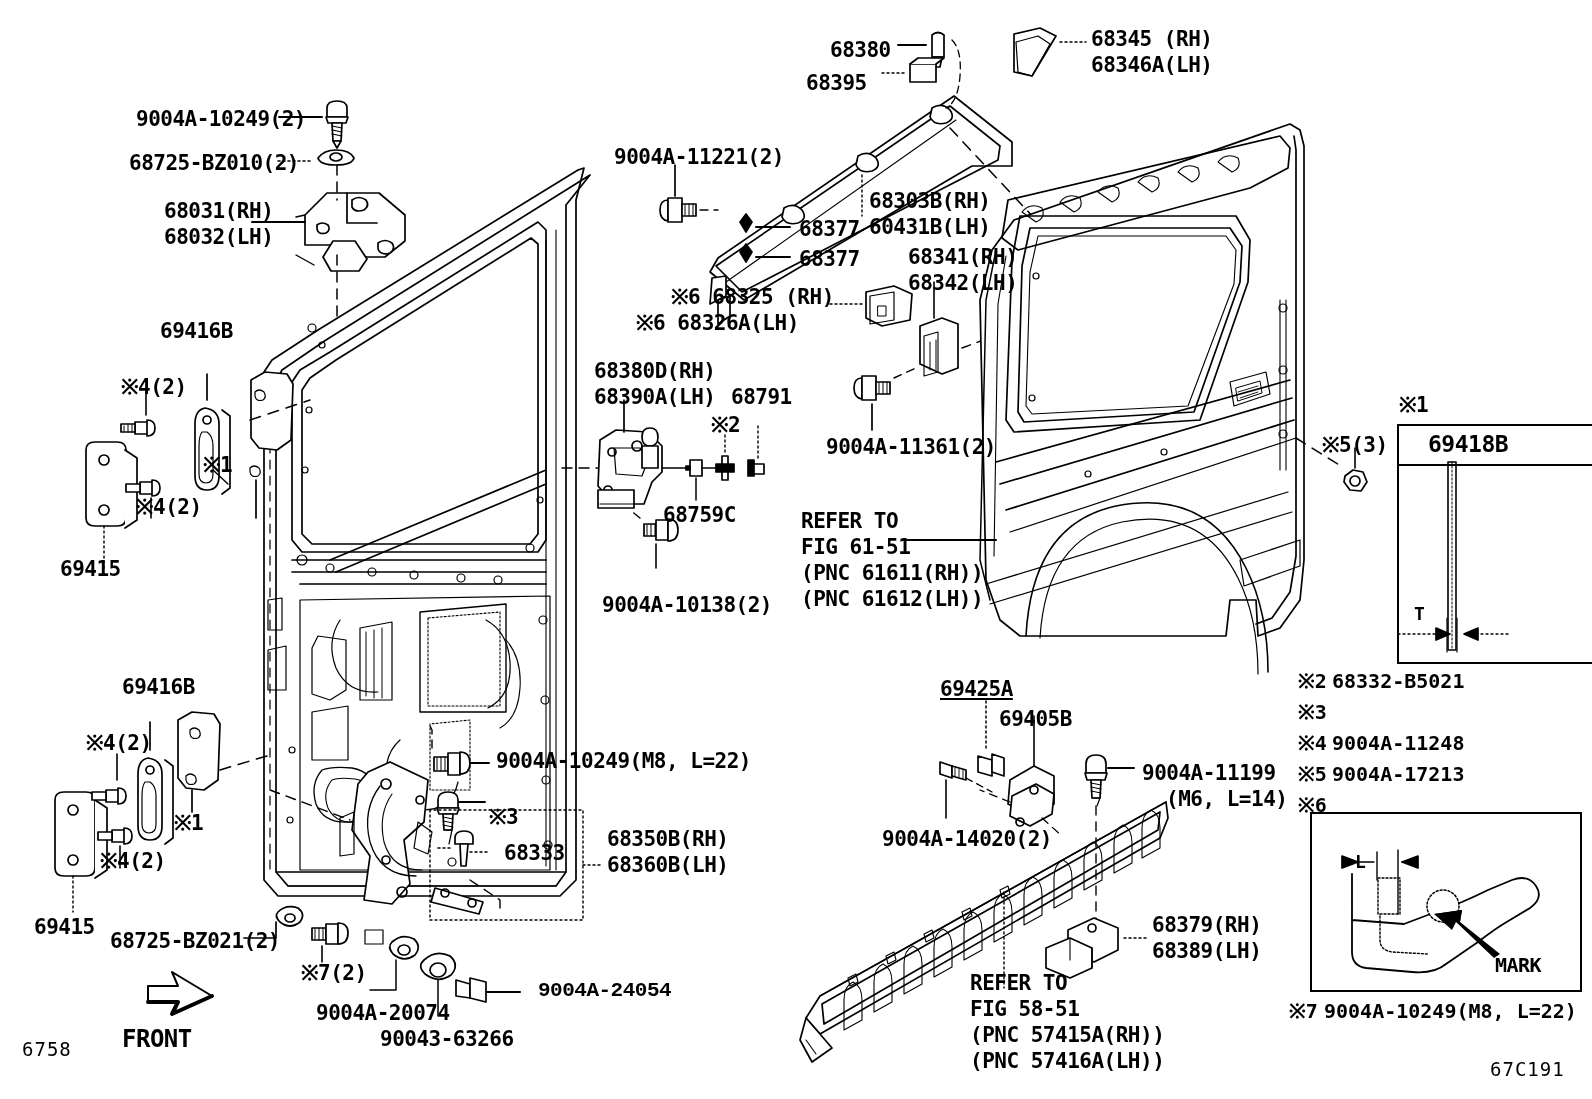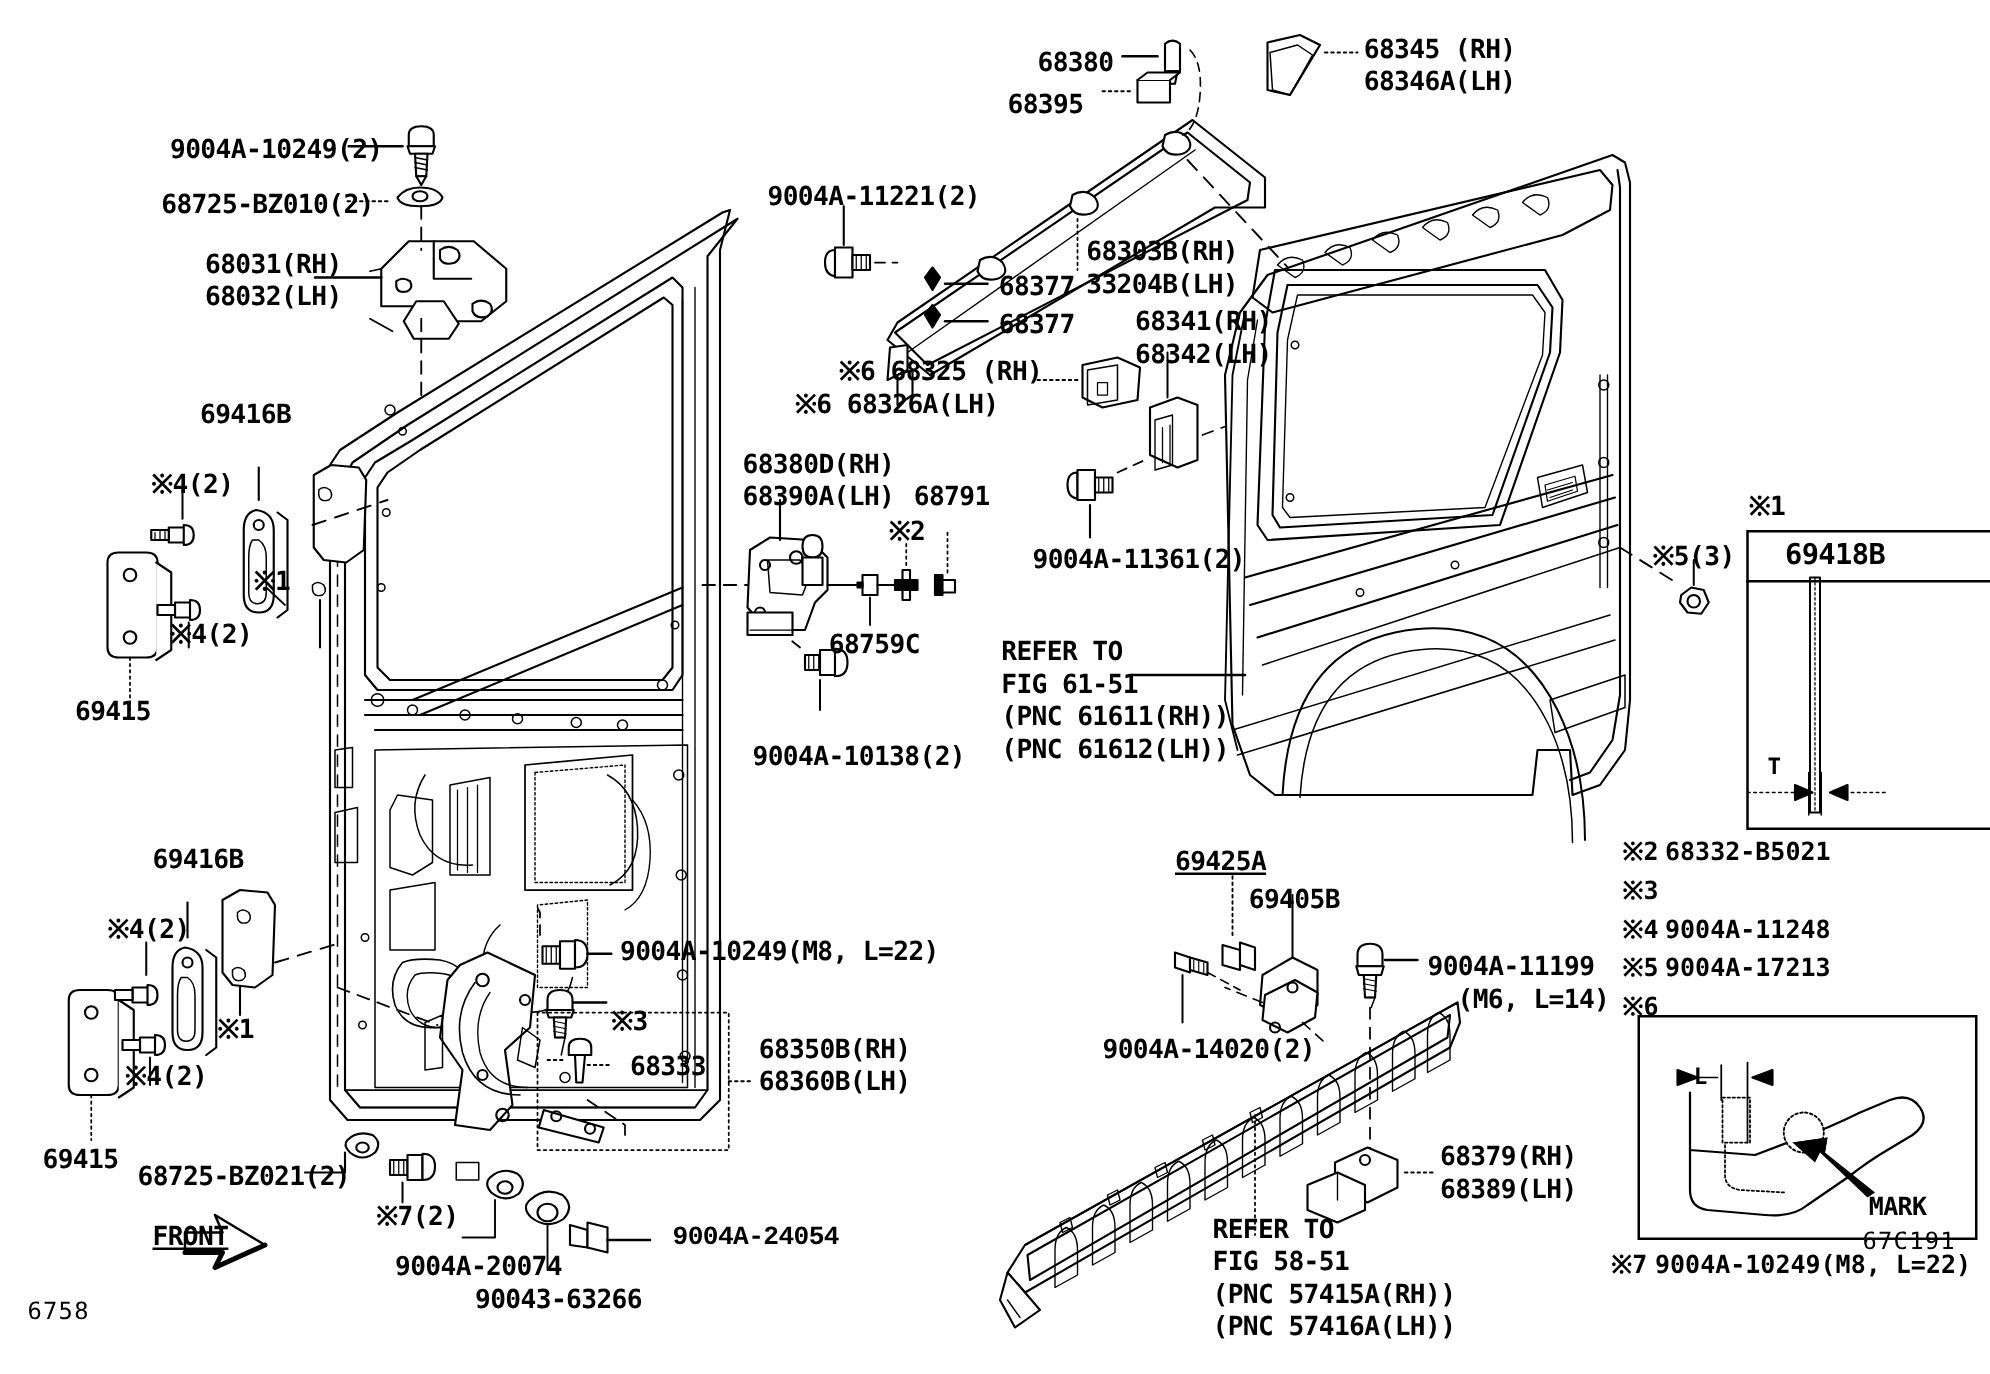--- a/index.html
+++ b/index.html
@@ -528,21 +528,21 @@
   <div class="lbl" style="left:711px; top:412px;">※2</div>
   <div class="lbl" style="left:663px; top:502px;">68759C</div>
   <div class="lbl" style="left:602px; top:592px;">9004A-10138(2)</div>
 
   <div class="lbl" style="left:614px; top:144px;">9004A-11221(2)</div>
   <div class="lbl" style="left:830px; top:37px;">68380</div>
   <div class="lbl" style="left:806px; top:70px;">68395</div>
   <div class="lbl" style="left:799px; top:216px;">68377</div>
   <div class="lbl" style="left:799px; top:246px;">68377</div>
   <div class="lbl" style="left:869px; top:188px;">68303B(RH)</div>
-  <div class="lbl" style="left:869px; top:214px;">33204B(LH)</div>
+  <div class="lbl" style="left:869px; top:214px;">60431B(LH)</div>
   <div class="lbl" style="left:1091px; top:26px;">68345 (RH)</div>
   <div class="lbl" style="left:1091px; top:52px;">68346A(LH)</div>
   <div class="lbl" style="left:908px; top:244px;">68341(RH)</div>
   <div class="lbl" style="left:908px; top:270px;">68342(LH)</div>
   <div class="lbl" style="left:671px; top:284px;text-align:center;">※6 68325 (RH)</div>
   <div class="lbl" style="left:636px; top:310px;">※6 68326A(LH)</div>
 
   <div class="lbl" style="left:826px; top:434px;">9004A-11361(2)</div>
 
   <div class="lbl" style="left:801px; top:508px;">REFER TO</div>
@@ -558,23 +558,23 @@
   <div class="lbl" style="left:1142px; top:760px;">9004A-11199</div>
   <div class="lbl" style="left:1166px; top:786px;">(M6, L=14)</div>
   <div class="lbl" style="left:1152px; top:912px;">68379(RH)</div>
   <div class="lbl" style="left:1152px; top:938px;">68389(LH)</div>
 
   <div class="lbl" style="left:970px; top:970px;">REFER TO</div>
   <div class="lbl" style="left:970px; top:996px;">FIG 58-51</div>
   <div class="lbl" style="left:970px; top:1022px;">(PNC 57415A(RH))</div>
   <div class="lbl" style="left:970px; top:1048px;">(PNC 57416A(LH))</div>
 
-  <div class="lbl" style="left:122px; top:976px; font-size:21px;text-decoration:underline;">FRONT</div>
+  <div class="lbl" style="left:122px; top:1026px; font-size:24px;">FRONT</div>
   <div class="lbl pg" style="left:22px; top:1036px;">6758</div>
-  <div class="lbl pg" style="left:1490px; top:980px;">67C191</div>
+  <div class="lbl pg" style="left:1490px; top:1056px;">67C191</div>
 
   <div class="lbl" style="left:1399px; top:392px;">※1</div>
   <div class="box-solid" style="left:1397px; top:424px; width:196px; height:236px;"></div>
   <div class="box-hdr" style="left:1397px; top:424px; width:196px; height:40px;"></div>
   <div class="lbl" style="left:1428px; top:431px; font-size:23px;">69418B</div>
   <div class="lbl sm" style="left:1414px; top:602px;">T</div>
 
   <div class="note" style="left:1298px; top:666px;">※2</div>
   <div class="note" style="left:1332px; top:666px;">68332-B5021</div>
   <div class="note" style="left:1298px; top:697px;">※3</div>

